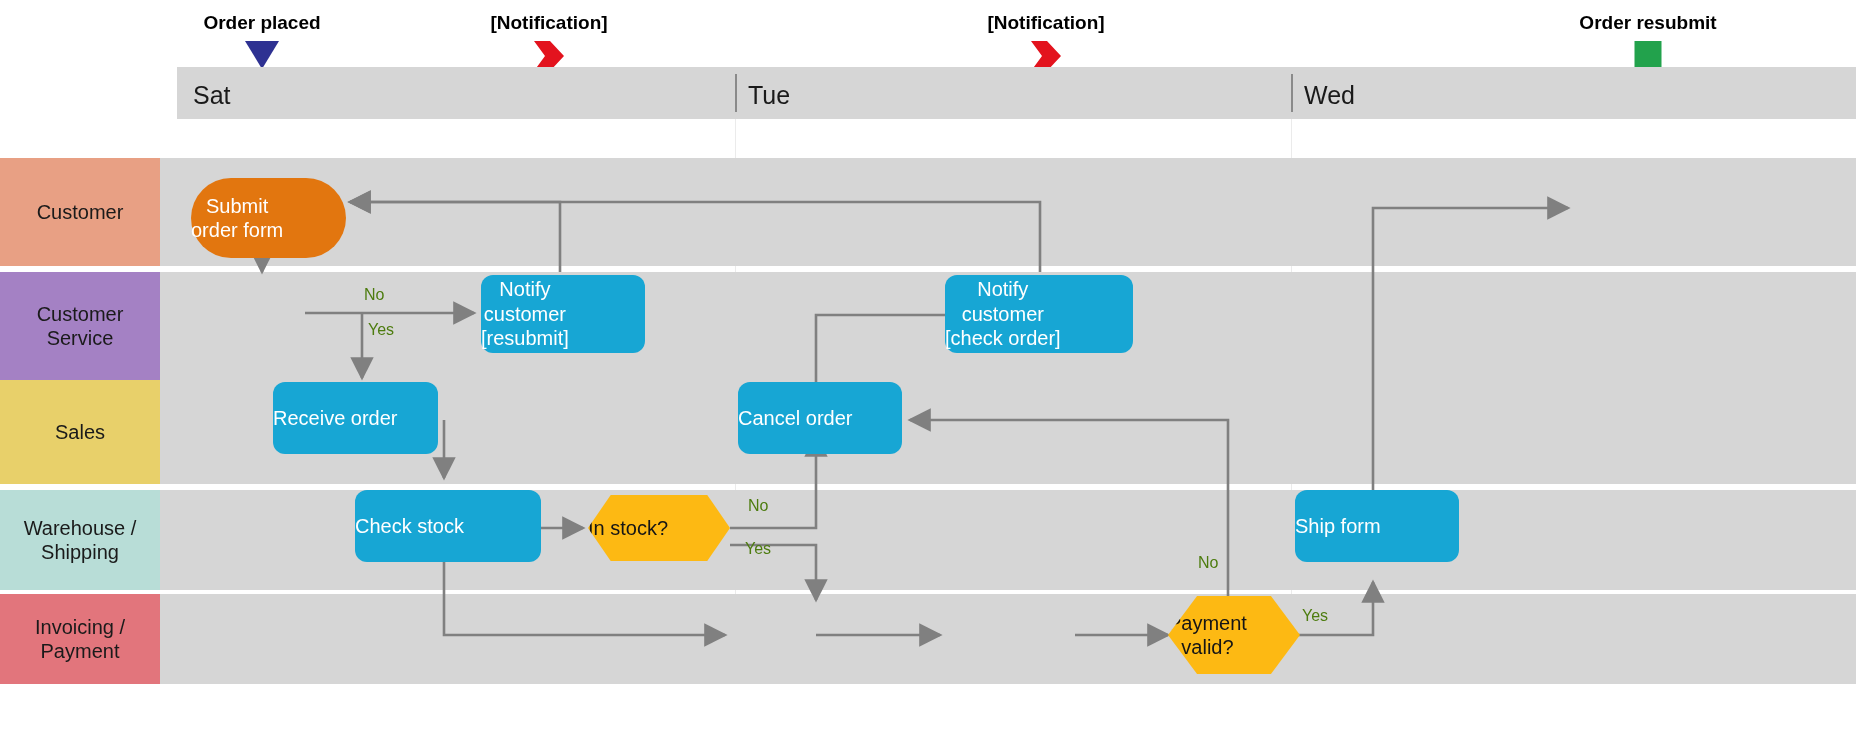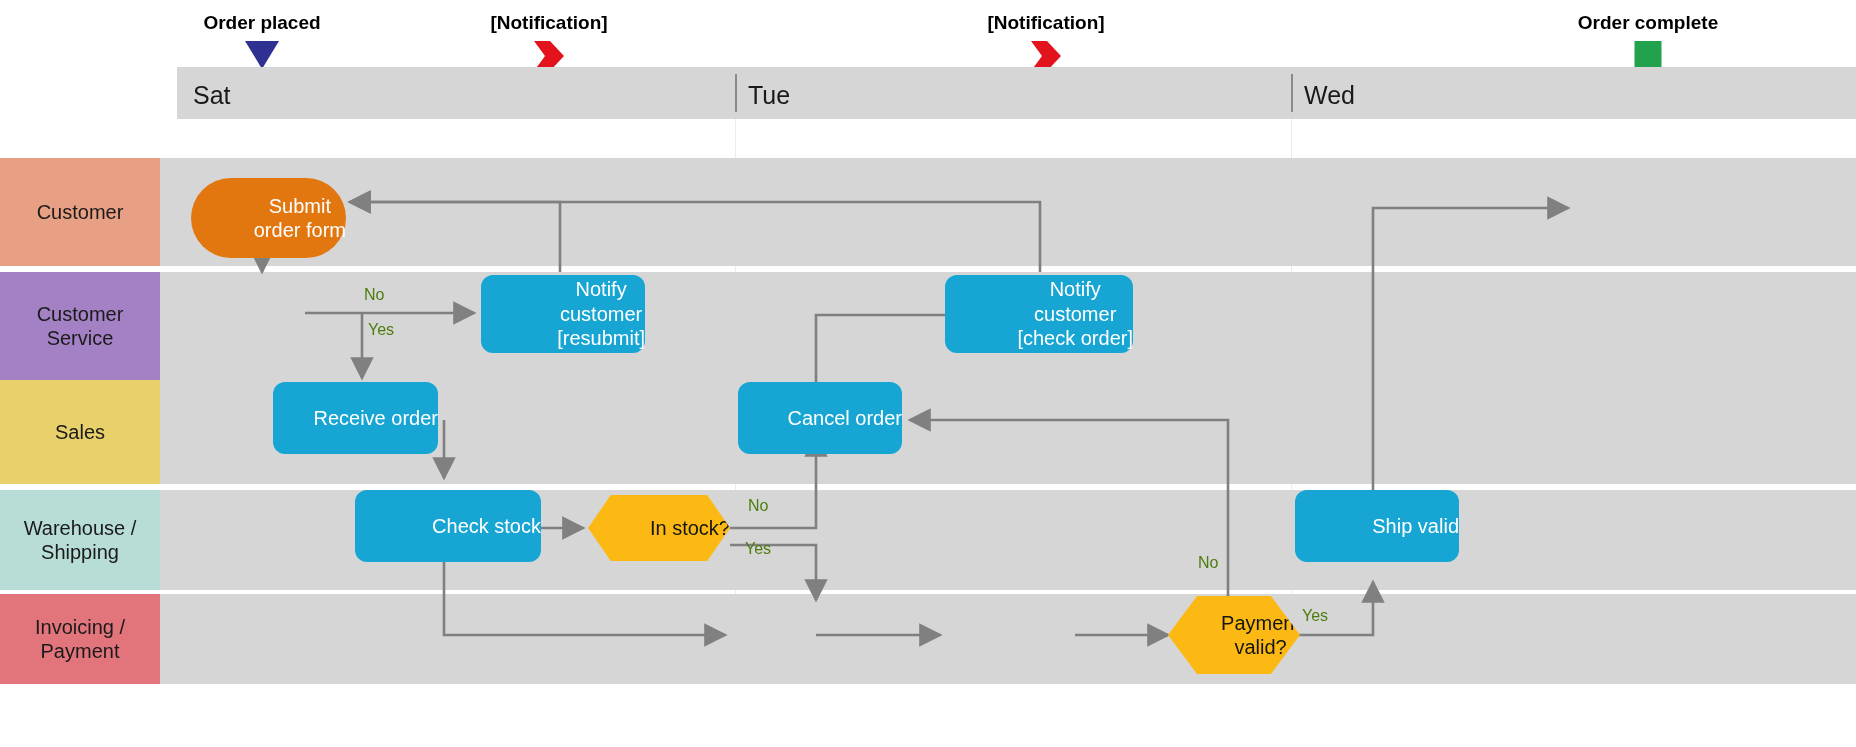--- a/index.html
+++ b/index.html
@@ -80,21 +80,21 @@
   .lane-body {
     position: absolute;
     background: #d6d6d6;
   }
 
   
   .node {
     position: absolute;
     display: flex;
     align-items: center;
-    justify-content: flex-end;
+    justify-content: flex-start;
     text-align: center;
     box-sizing: border-box;
     line-height: 1.22;
     z-index: 5;
   }
   .node-task {
     background: #17a6d4;
     color: #ffffff;
     border-radius: 12px;
     font-size: 20px;
@@ -136,21 +136,21 @@
   }
 </style>
 </head>
 <body>
 
 <div id="canvas">
 
   <div class="milestone-label" style="left:262px; top:13px;">Order placed</div>
   <div class="milestone-label" style="left:549px; top:13px;">[Notification]</div>
   <div class="milestone-label" style="left:1046px; top:13px;">[Notification]</div>
-  <div class="milestone-label" style="left:1648px; top:13px;">Order complete</div>
+  <div class="milestone-label" style="left:1648px; top:13px;">Order resubmit</div>
 
   <div class="marker" style="left:262px; top:41px;">
     <div class="marker-triangle" style="border-top:28px solid #2e3192;"></div>
   </div>
 
   <div class="marker marker-chevron" style="left:549px; top:41px;">
     <svg width="30" height="30" viewBox="0 0 30 30">
       <polygon points="0,0 16,0 30,15 16,30 0,30 11,15" fill="#e3131e"></polygon>
     </svg>
   </div>
@@ -267,21 +267,21 @@
 
   <div class="node node-task" style="left:355px; top:490px; width:186px; height:72px;">
     <span class="node-text">Check stock</span>
   </div>
 
   <div class="node node-decision wide" style="left:588px; top:495px; width:142px; height:66px;">
     <span class="node-text">In stock?</span>
   </div>
 
   <div class="node node-task" style="left:1295px; top:490px; width:164px; height:72px;">
-    <span class="node-text">Ship valid</span>
+    <span class="node-text">Ship form</span>
   </div>
 
 
 
   <div class="node node-decision" style="left:1168px; top:596px; width:132px; height:78px;">
     <span class="node-text">Payment<br>valid?</span>
   </div>
 
   <div class="edge-label" style="left:364px; top:287px;">No</div>
   <div class="edge-label" style="left:368px; top:322px;">Yes</div>

